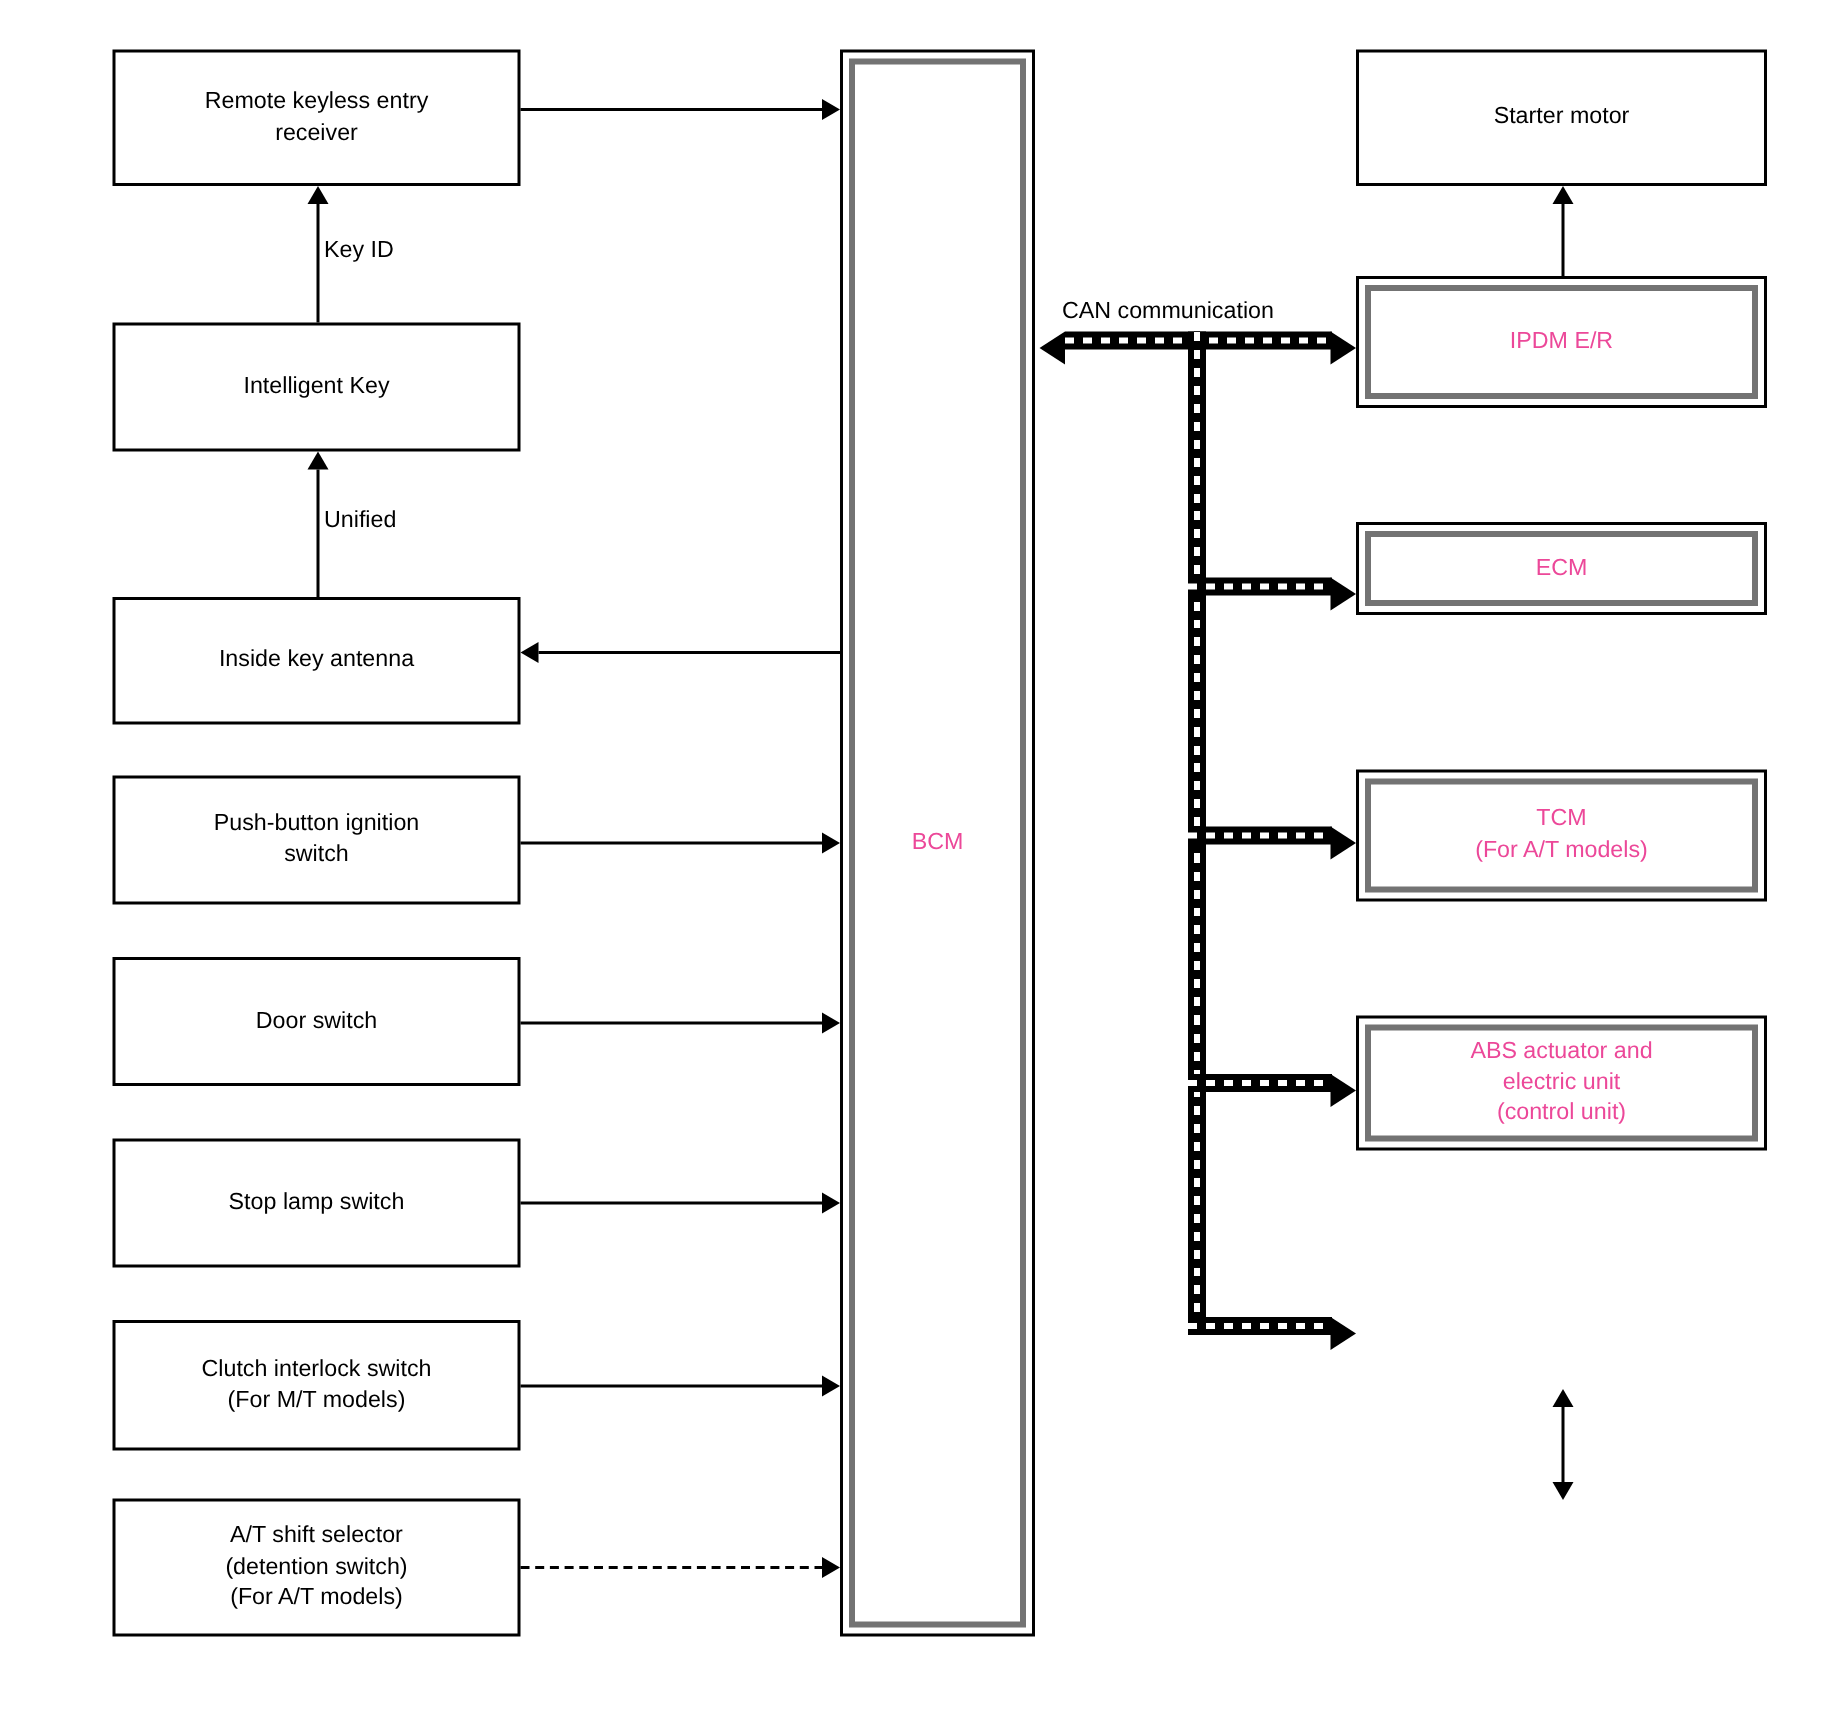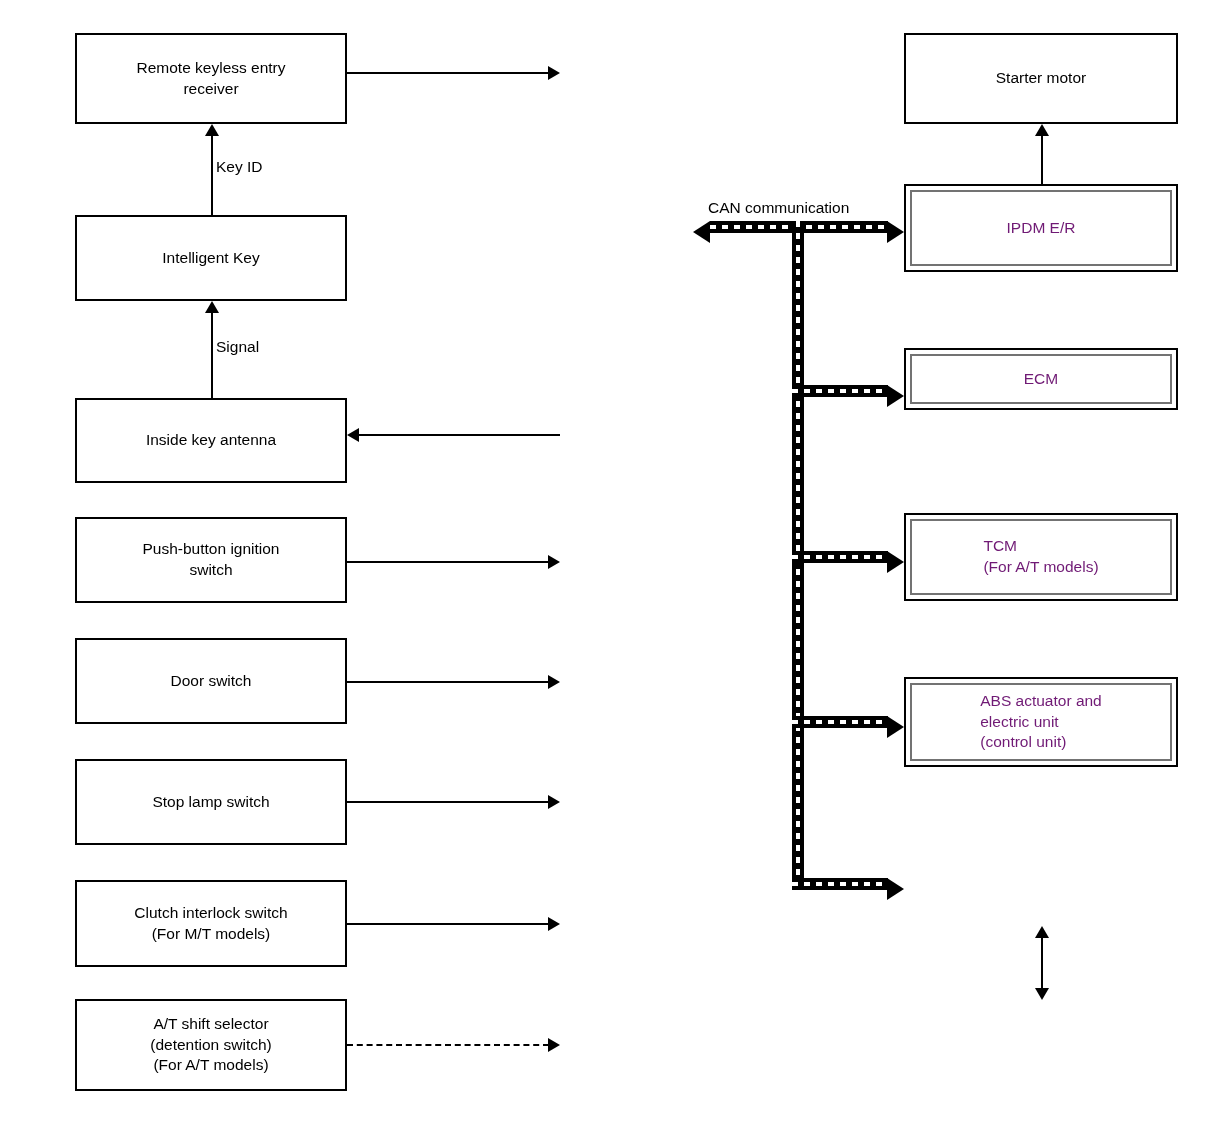--- a/index.html
+++ b/index.html
@@ -37,28 +37,29 @@
     box-sizing: border-box;
     border: 2px solid #000000;
     background: #ffffff;
   }
   .dblbox > .inner {
     position: absolute;
     left: 4px;
     top: 4px;
     right: 4px;
     bottom: 4px;
-    border: 2px solid #737373;
+    border: 4px solid #737373;
     box-sizing: border-box;
     display: flex;
     align-items: center;
     justify-content: center;
+    text-align: center;
     font-size: 15.5px;
     line-height: 1.35;
-    color: #701a75;
+    color: #ec4899;
     white-space: pre-line;
     background: #ffffff;
   }
   .label {
     position: absolute;
     font-size: 15.5px;
     color: #000000;
     white-space: nowrap;
     text-align: center;
   }
@@ -166,20 +167,23 @@
 
   <div class="box" style="left:55px; top:759px; width:272px; height:86px;">Stop lamp switch</div>
 
   <div class="box" style="left:55px; top:880px; width:272px; height:87px;">Clutch interlock switch
 (For M/T models)</div>
 
   <div class="box" style="left:55px; top:999px; width:272px; height:92px;">A/T shift selector
 (detention switch)
 (For A/T models)</div>
 
+  <div class="dblbox" style="left:540px; top:33px; width:130px; height:1058px;">
+    <div class="inner">BCM</div>
+  </div>
 
   <div class="box" style="left:884px; top:33px; width:274px; height:91px;">Starter motor</div>
 
   <div class="dblbox" style="left:884px; top:184px; width:274px; height:88px;">
     <div class="inner">IPDM E/R</div>
   </div>
 
   <div class="dblbox" style="left:884px; top:348px; width:274px; height:62px;">
     <div class="inner">ECM</div>
   </div>
@@ -199,21 +203,21 @@
 
   <div class="hline" style="left:327px; top:72px; width:202px;"></div>
   <div class="arrow-r" style="left:528px; top:66px;"></div>
 
   <div class="vline" style="left:191px; top:136px; height:79px;"></div>
   <div class="arrow-u" style="left:185px; top:124px;"></div>
   <div class="label" style="left:196px; top:158px;">Key ID</div>
 
   <div class="vline" style="left:191px; top:313px; height:85px;"></div>
   <div class="arrow-u" style="left:185px; top:301px;"></div>
-  <div class="label" style="left:196px; top:338px;">Signal</div>
+  <div class="label" style="left:196px; top:338px;">Unified</div>
 
   <div class="hline" style="left:339px; top:434px; width:201px;"></div>
   <div class="arrow-l" style="left:327px; top:428px;"></div>
 
   <div class="hline" style="left:327px; top:561px; width:202px;"></div>
   <div class="arrow-r" style="left:528px; top:555px;"></div>
 
   <div class="hline" style="left:327px; top:681px; width:202px;"></div>
   <div class="arrow-r" style="left:528px; top:675px;"></div>
 

